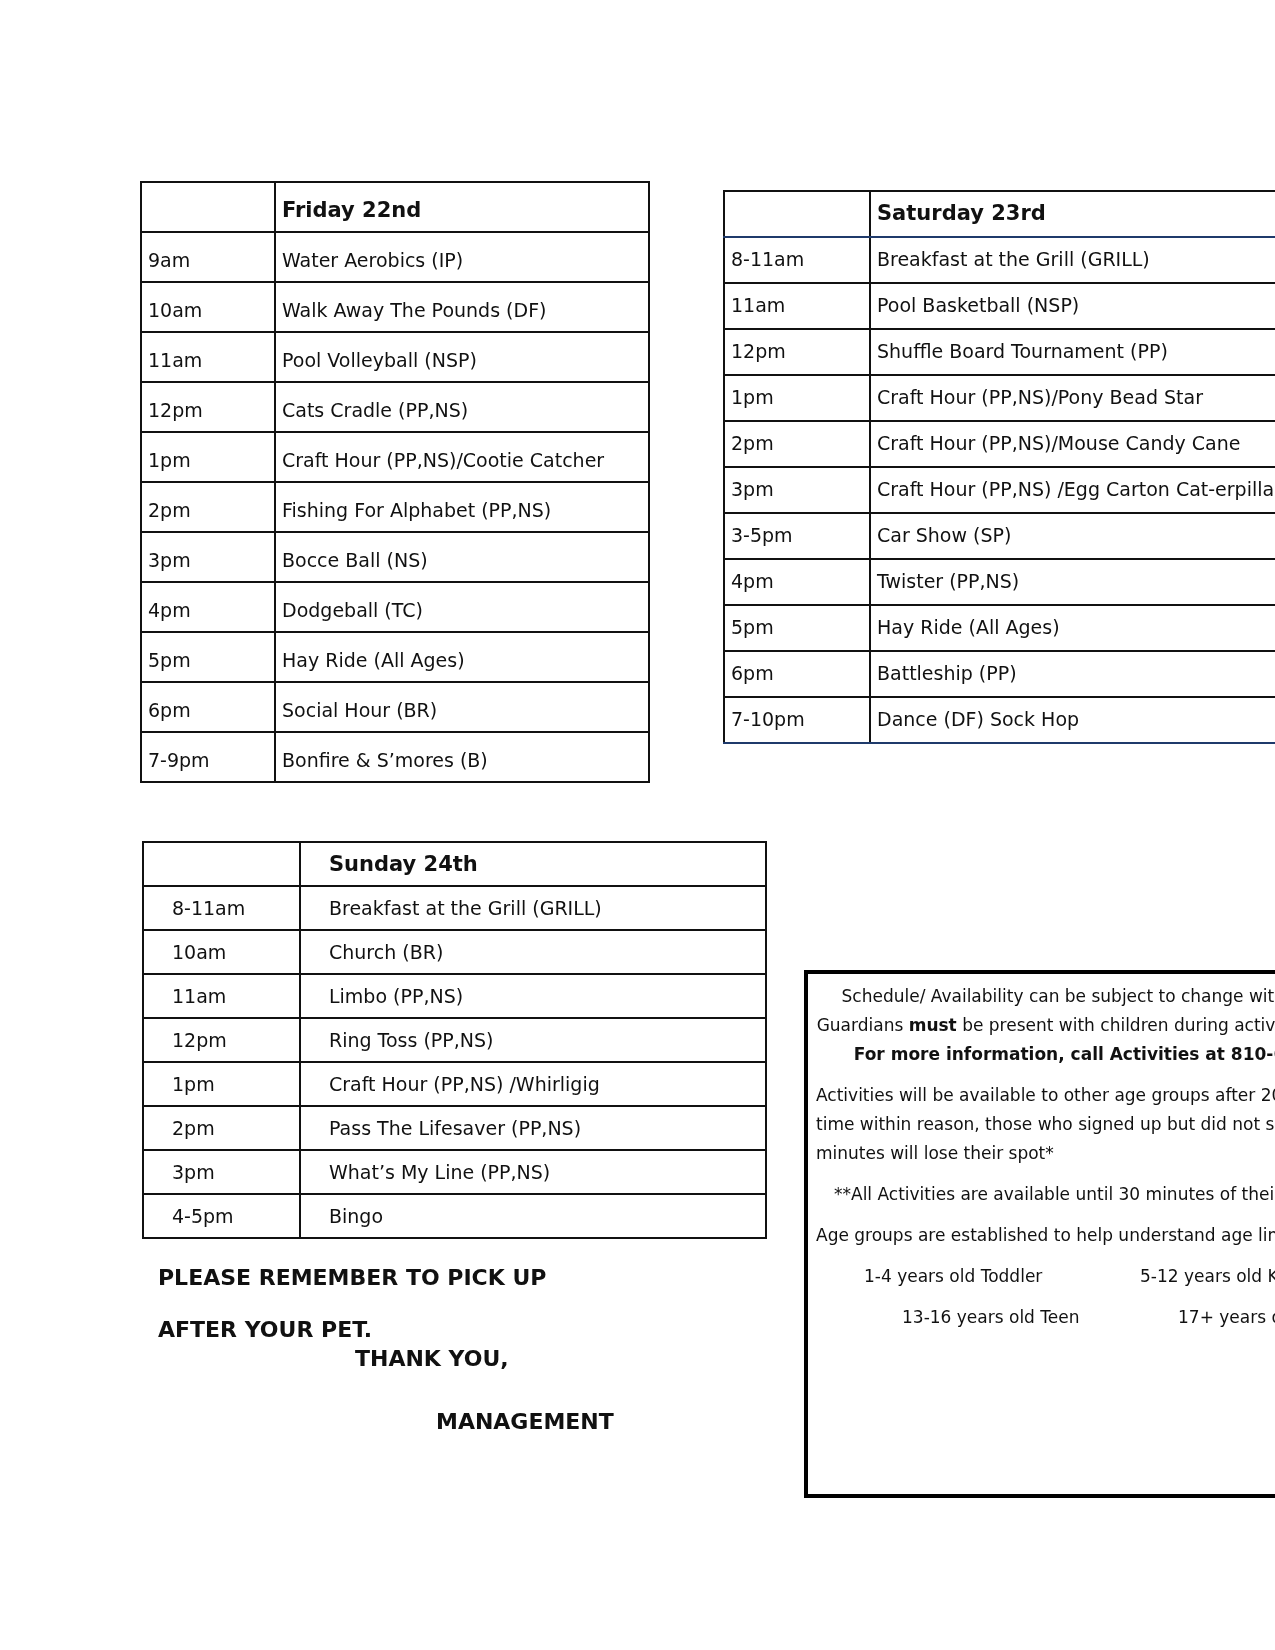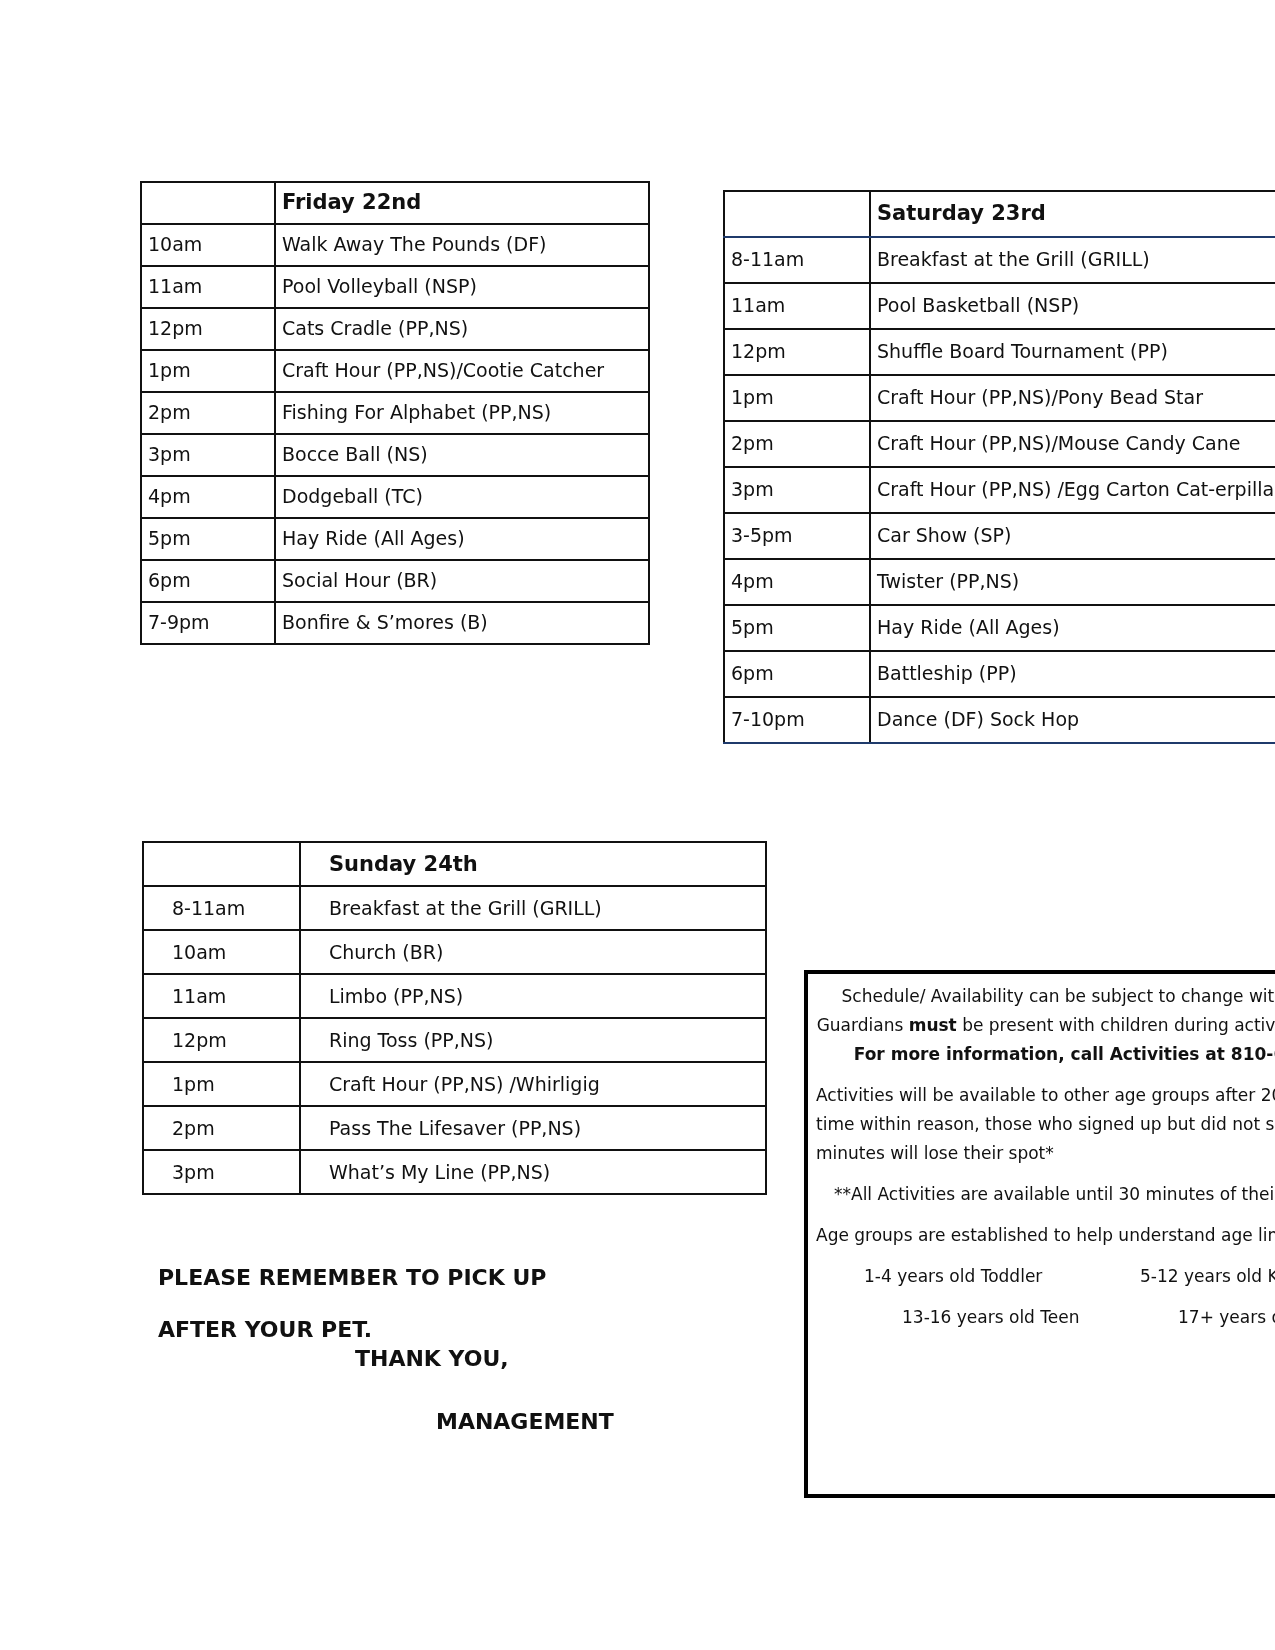--- a/index.html
+++ b/index.html
@@ -4,21 +4,21 @@
 <style>
   html, body { margin: 0; padding: 0; background: #ffffff; }
   body { width: 1275px; height: 1650px; position: relative; overflow: hidden;
          font-family: "DejaVu Sans", "Liberation Sans", sans-serif; color: #111; }
   table.sched { position: absolute; border-collapse: collapse; table-layout: fixed; }
   table.sched td { border: 2px solid #111; padding: 0 6px; vertical-align: top;
                    font-size: 19px; line-height: 34px; }
   table.sched td.head { font-weight: bold; font-size: 21px; }
   #friday { left: 140px; top: 181px; width: 510px; }
   #friday col.t { width: 134px; }
-  #friday td { padding-top: 2px; padding-bottom: 4px; }
+  #friday td { padding-top: 10px; padding-bottom: 4px; }
   #saturday { left: 723px; top: 190px; width: 607px; }
   #saturday col.t { width: 146px; }
   #saturday td { padding-top: 4px; padding-bottom: 6px; }
   #saturday tr:last-child td { border-bottom-color: #1f3a6b; }
   #sunday { left: 142px; top: 841px; width: 625px; }
   #sunday col.t { width: 157px; }
   #sunday td { padding-top: 4px; padding-bottom: 4px; padding-left: 28px; }
   .pet { position: absolute; font-weight: bold; font-size: 22px; white-space: nowrap; }
   #pet1 { left: 158px; top: 1265px; }
   #pet2 { left: 158px; top: 1317px; }
@@ -41,20 +41,24 @@
       <col>
     </colgroup>
   <tbody>
     <tr>
       <td></td>
       <td class="head">Friday 22nd</td>
     </tr>
   </tbody>
   <tbody>
       <tr>
+        <td>9am</td>
+        <td>Water Aerobics (IP)</td>
+      </tr>
+      <tr>
         <td>10am</td>
         <td>Walk Away The Pounds (DF)</td>
       </tr>
       <tr>
         <td>11am</td>
         <td>Pool Volleyball (NSP)</td>
       </tr>
       <tr>
         <td>12pm</td>
         <td>Cats Cradle (PP,NS)</td>
@@ -181,20 +185,24 @@
         <td>1pm</td>
         <td>Craft Hour (PP,NS) /Whirligig</td>
       </tr>
       <tr>
         <td>2pm</td>
         <td>Pass The Lifesaver (PP,NS)</td>
       </tr>
       <tr>
         <td>3pm</td>
         <td>What’s My Line (PP,NS)</td>
+      </tr>
+      <tr>
+        <td>4-5pm</td>
+        <td>Bingo</td>
       </tr>
     </tbody>
 </table>
 
 <div class="pet" id="pet1">PLEASE REMEMBER TO PICK UP</div>
 <div class="pet" id="pet2">AFTER YOUR PET.</div>
 <div class="pet" id="pet3">THANK YOU,</div>
 <div class="pet" id="pet4">MANAGEMENT</div>
 
 <div id="notice">

